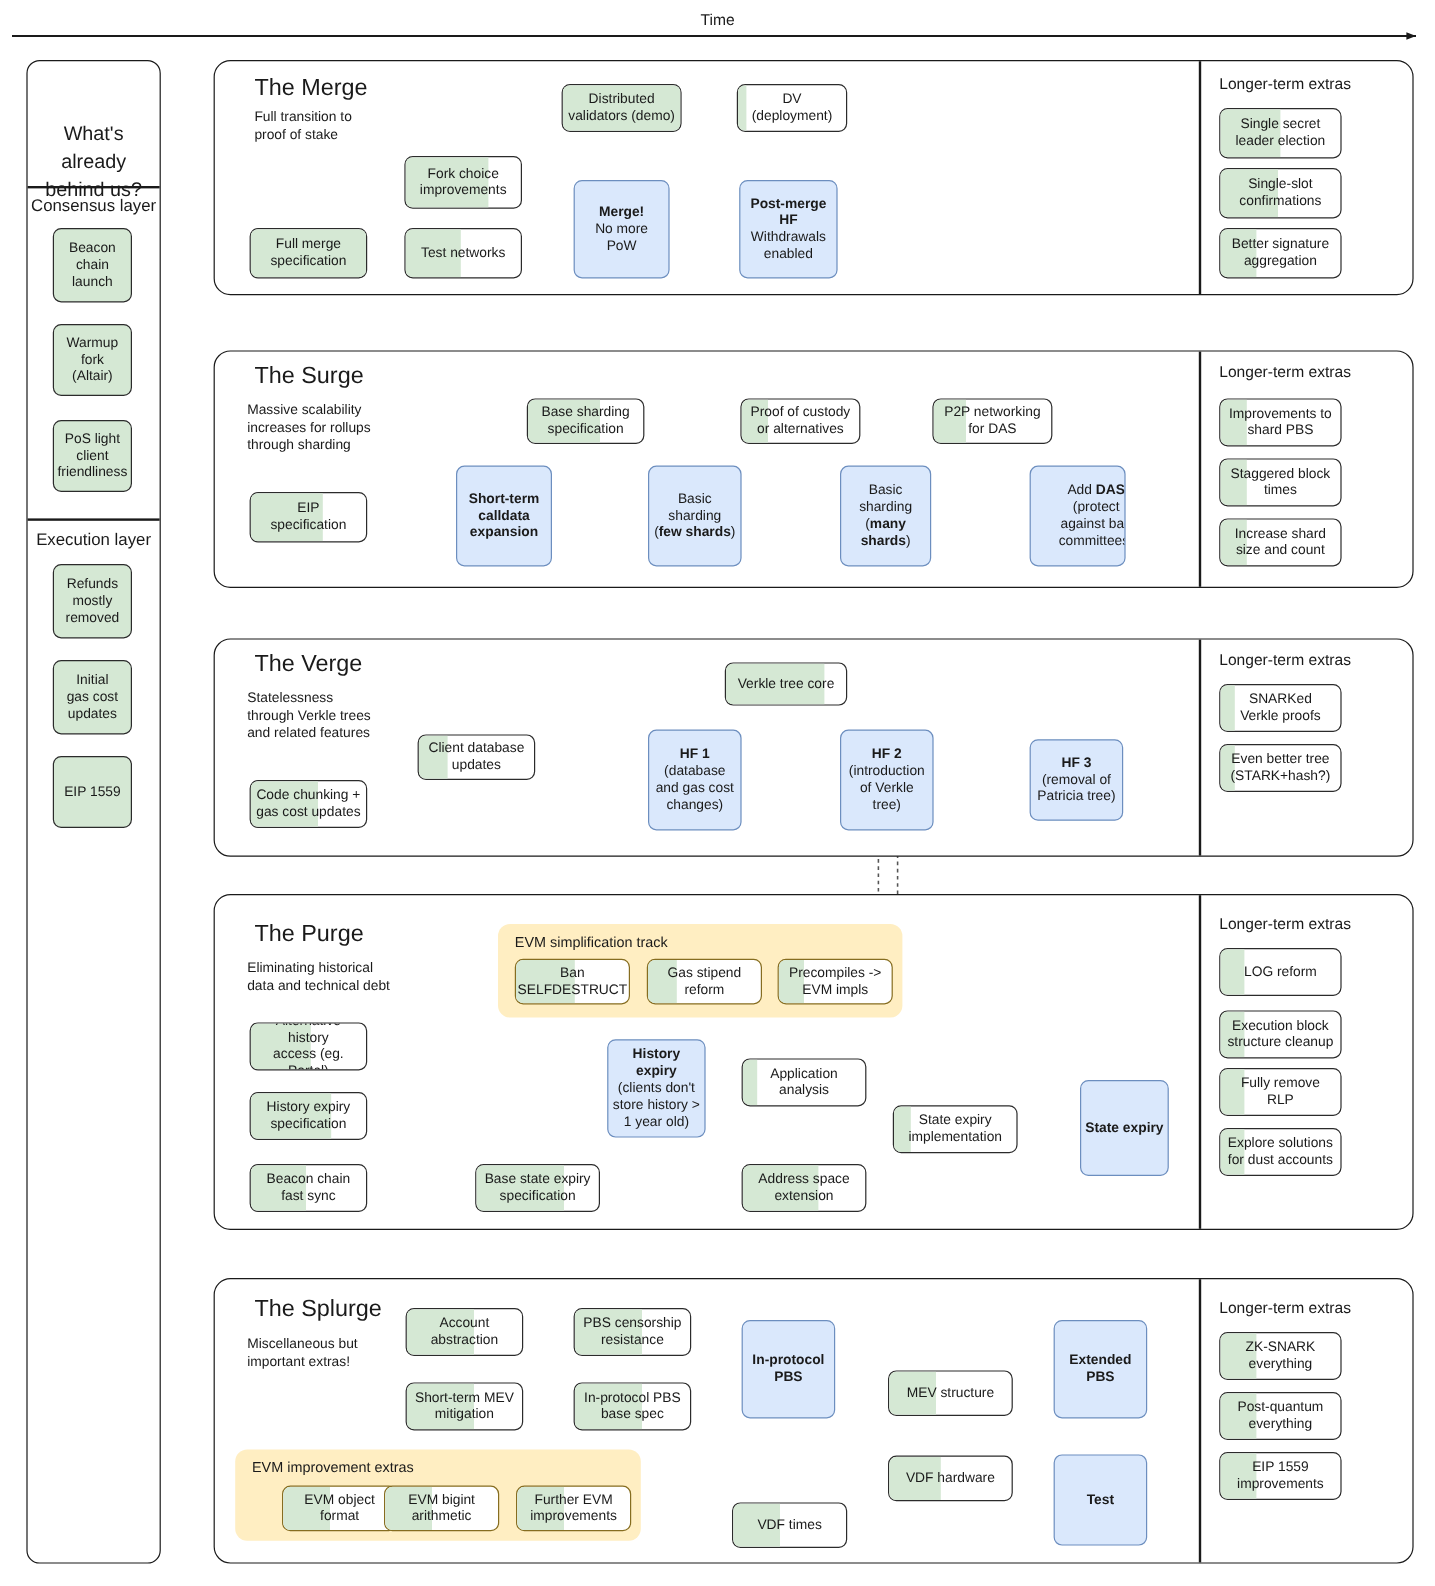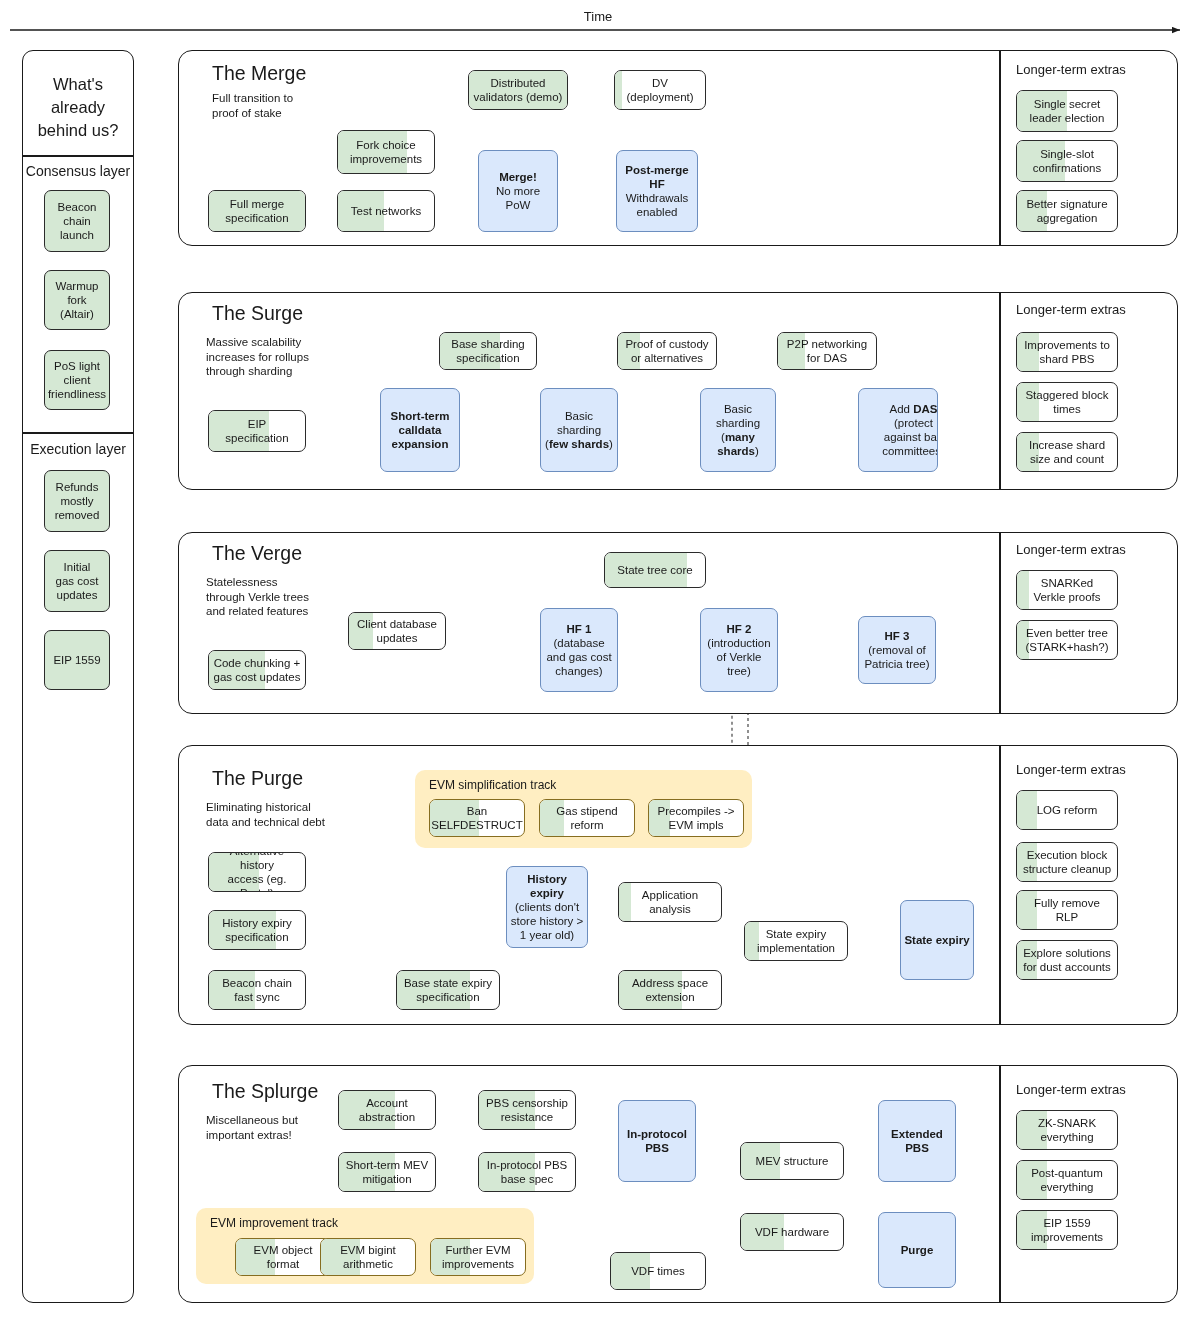--- a/index.html
+++ b/index.html
@@ -17,21 +17,21 @@
     white-space:nowrap; text-align:center;
   }
 
   
   .sidebar {
     position:absolute; border:1.6px solid #1a1a1a; border-radius:11px;
     background:#fff;
   }
   .sidebar-title {
     position:absolute; width:100%; text-align:center;
-    font-size:16.5px; line-height:23px; color:#1a1a1a;
+    font-size:16.5px; line-height:23px; color:#1a1a1a;margin-top:28px;
   }
   .sidebar-divider {
     position:absolute; height:1.6px; background:#1a1a1a; left:0; right:0;
   }
   .sidebar-section-label {
     position:absolute; width:100%; text-align:center;
     font-size:14px; color:#1a1a1a;
   }
 
   
@@ -276,21 +276,21 @@
 <div class="panel" style="left:178px; top:532px; width:1000px; height:182px;">
   <div class="panel-vdiv" style="left:820px; top:0; bottom:0;"></div>
 </div>
 <div class="panel-title" style="left:212px; top:542px;">The Verge</div>
 <div class="panel-sub" style="left:206px; top:575px;">
   Statelessness<br>through Verkle trees<br>and related features</div>
 <div class="extras-title" style="left:1016px; top:542px;">Longer-term extras</div>
 
 <div class="node" style="left:604px; top:552px; width:102px; height:36px;">
   <div class="fill" style="width:82%;"></div>
-  <div class="label">State tree core</div>
+  <div class="label">Verkle tree core</div>
 </div>
 <div class="node" style="left:348px; top:612px; width:98px; height:38px;">
   <div class="fill" style="width:25%;"></div>
   <div class="label">Client database<br>updates</div>
 </div>
 <div class="node" style="left:208px; top:650px; width:98px; height:40px;">
   <div class="fill" style="width:58%;"></div>
   <div class="label">Code chunking +<br>gas cost updates</div>
 </div>
 <div class="node blue" style="left:540px; top:608px; width:78px; height:84px;">
@@ -423,25 +423,25 @@
 </div>
 <div class="node" style="left:740px; top:1213px; width:104px; height:38px;">
   <div class="fill" style="width:42%;"></div>
   <div class="label">VDF hardware</div>
 </div>
 <div class="node" style="left:610px; top:1252px; width:96px; height:38px;">
   <div class="fill" style="width:42%;"></div>
   <div class="label">VDF times</div>
 </div>
 <div class="node blue" style="left:878px; top:1212px; width:78px; height:76px;">
-  <div class="label"><b>Purge</b></div>
+  <div class="label"><b>Test</b></div>
 </div>
 
 <div class="track" style="left:196px; top:1208px; width:338px; height:76px;"></div>
-<div class="track-title" style="left:210px; top:1216px;">EVM improvement track</div>
+<div class="track-title" style="left:210px; top:1216px;">EVM improvement extras</div>
 <div class="node in-track" style="left:210px; top:1238px; width:96px; height:38px;margin-left:25px;">
   <div class="fill" style="width:42%;"></div>
   <div class="label">EVM object<br>format</div>
 </div>
 <div class="node in-track" style="left:320px; top:1238px; width:96px; height:38px;">
   <div class="fill" style="width:42%;"></div>
   <div class="label">EVM bigint<br>arithmetic</div>
 </div>
 <div class="node in-track" style="left:430px; top:1238px; width:96px; height:38px;">
   <div class="fill" style="width:42%;"></div>

